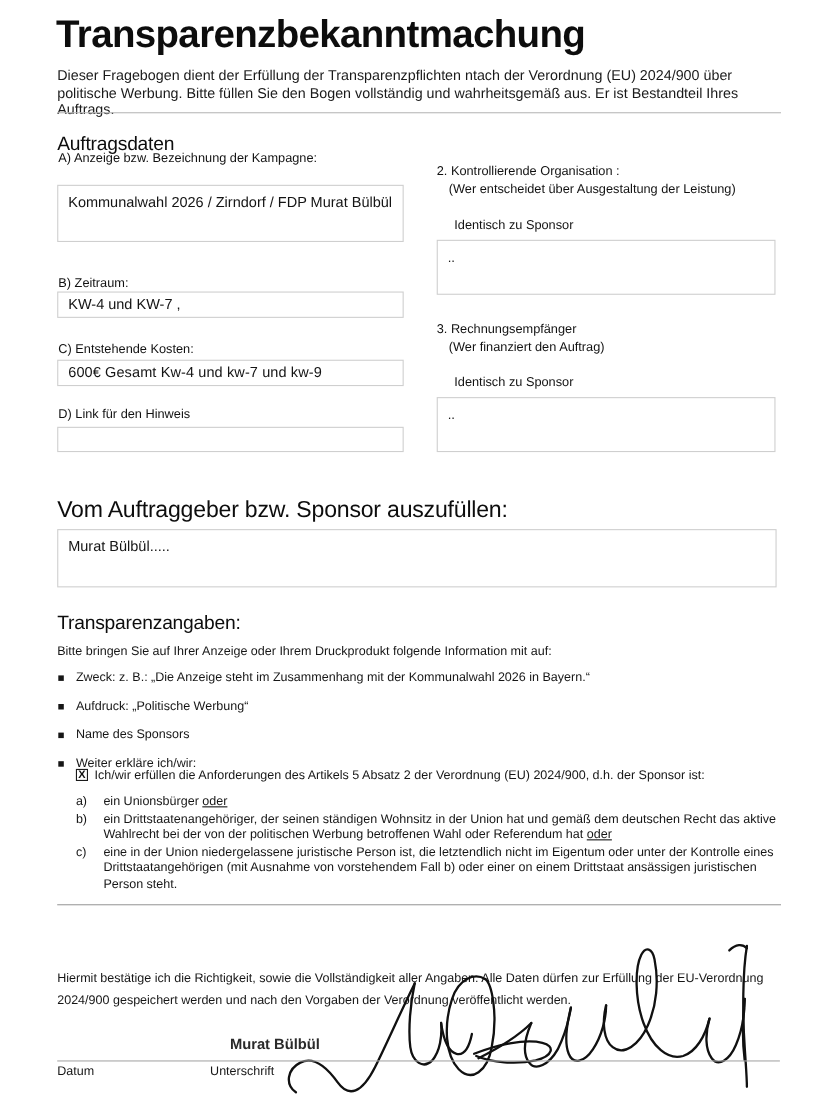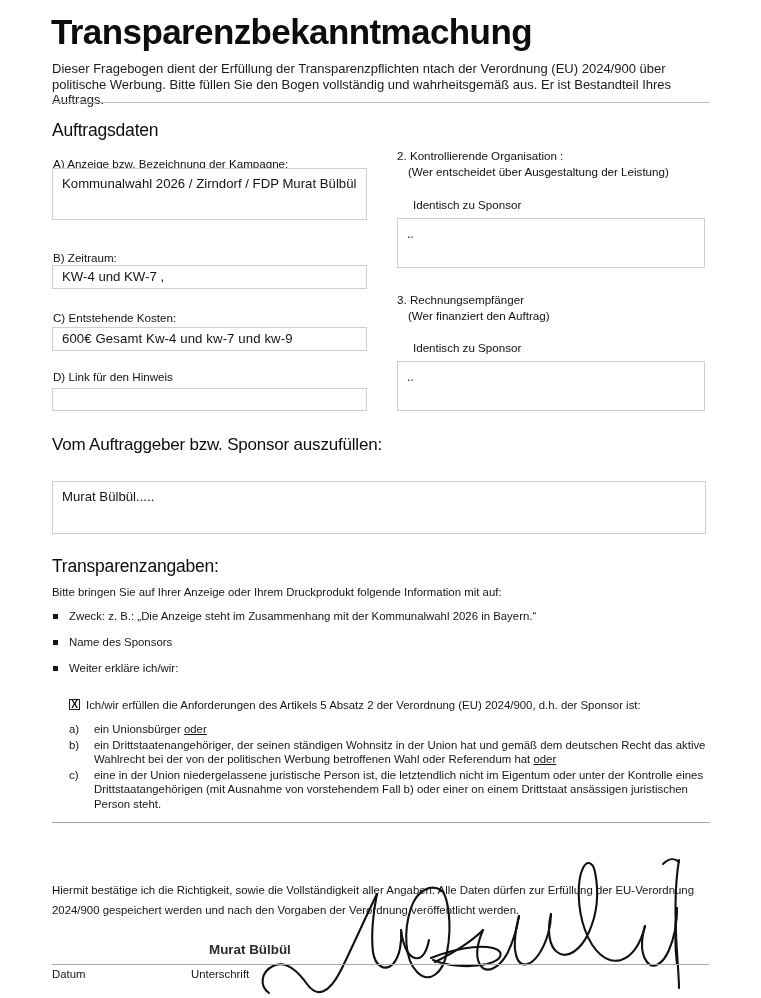--- a/index.html
+++ b/index.html
@@ -57,32 +57,32 @@
 
   
   .h2 {
     position: absolute;
     font-size: 17.5px;
     font-weight: normal;
     color: #0d0d0d;
     letter-spacing: -0.2px;
   }
   .h2-auftrag { left: 52px; top: 120px; }
-  .h2-sponsor { left: 52px; top: 435px; font-size: 17px; }
+  .h2-sponsor { left: 52px; top: 452px; font-size: 21px; }
   .h2-transp  { left: 52px; top: 556px; }
 
   
   .lbl {
     position: absolute;
     font-size: 11.6px;
     color: #111111;
     line-height: 15px;
     white-space: nowrap;
   }
-  .lbl-a { left: 53px; top: 156px; text-align: center; }
+  .lbl-a { left: 53px; top: 136px; text-align: center; }
   .lbl-b { left: 53px; top: 250px; }
   .lbl-c { left: 53px; top: 310px; }
   .lbl-d { left: 53px; top: 369px; }
 
   .lbl-sponsorsub { left: 52px; top: 461px; font-size: 11.4px; }
 
   
   .rnum {
     position: absolute;
     font-size: 11.6px;
@@ -309,20 +309,21 @@
   <div class="h2 h2-sponsor">Vom Auftraggeber bzw. Sponsor auszufüllen:</div>
   <div class="box box-sponsor">
     <span class="val">Murat Bülbül.....</span>
   </div>
 
   <div class="h2 h2-transp">Transparenzangaben:</div>
   <div class="tr-intro">Bitte bringen Sie auf Ihrer Anzeige oder Ihrem Druckprodukt folgende Information mit auf:</div>
 
   <ul class="bullets">
     <li>Zweck: z. B.: „Die Anzeige steht im Zusammenhang mit der Kommunalwahl 2026 in Bayern.“</li>
+    <li>Aufdruck: „Politische Werbung“</li>
     <li>Name des Sponsors</li>
     <li>Weiter erkläre ich/wir:</li>
   </ul>
 
   <div class="decl">
     <div class="decl-head">
       <span class="chk">X</span>
       <span>Ich/wir erfüllen die Anforderungen des Artikels 5 Absatz 2 der Verordnung (EU) 2024/900, d.h. der Sponsor ist:</span>
     </div>
   </div>

